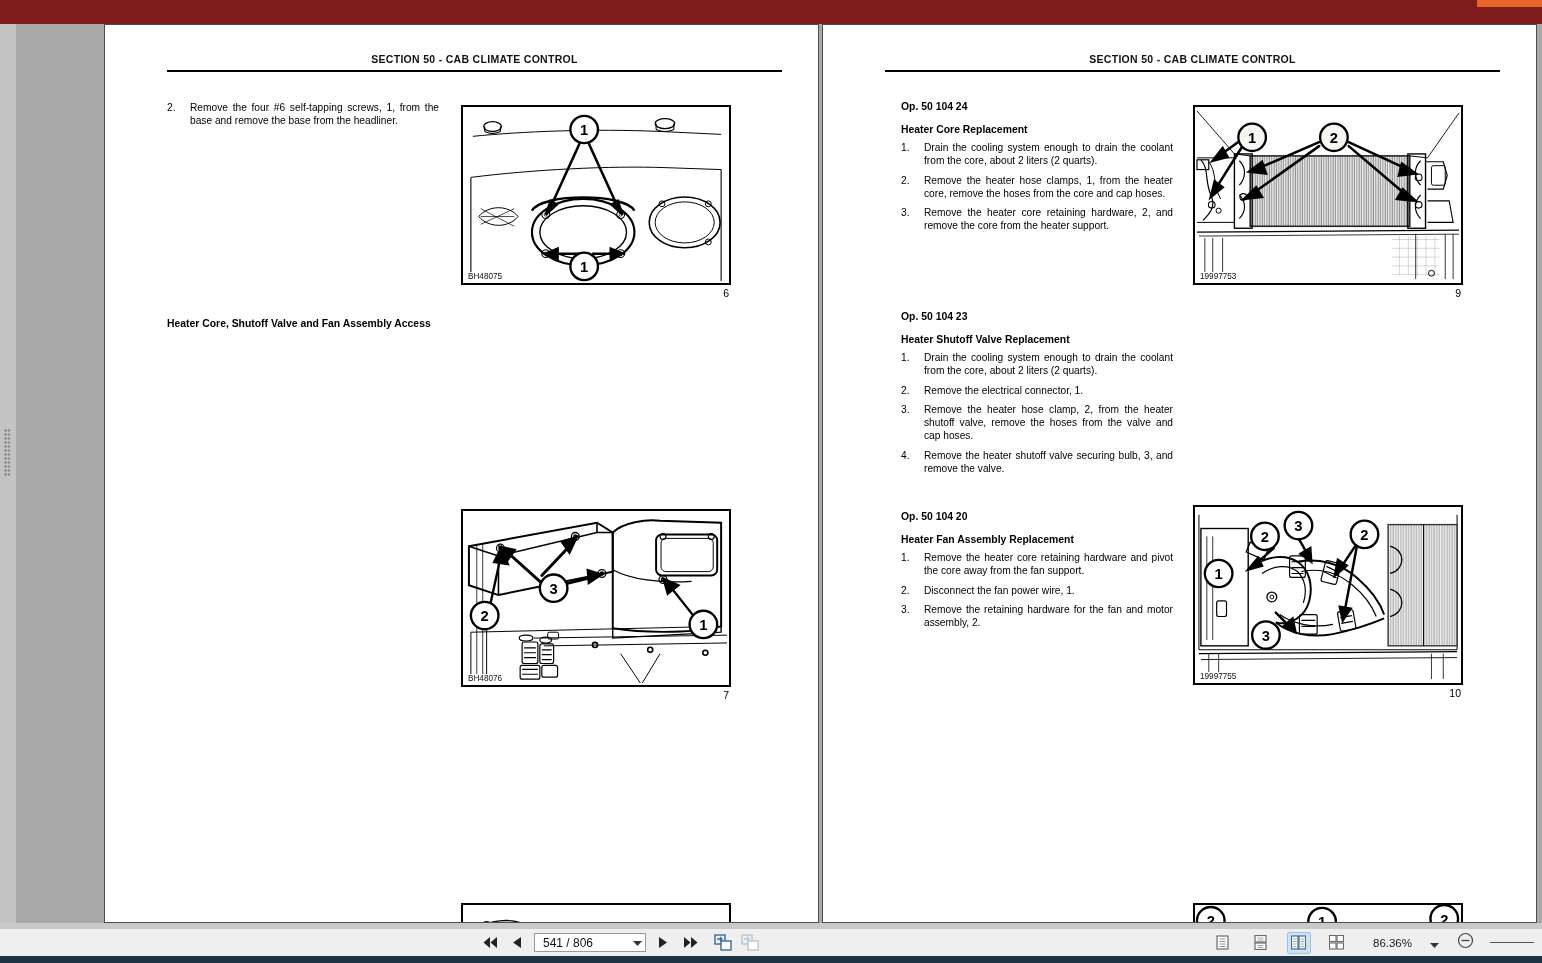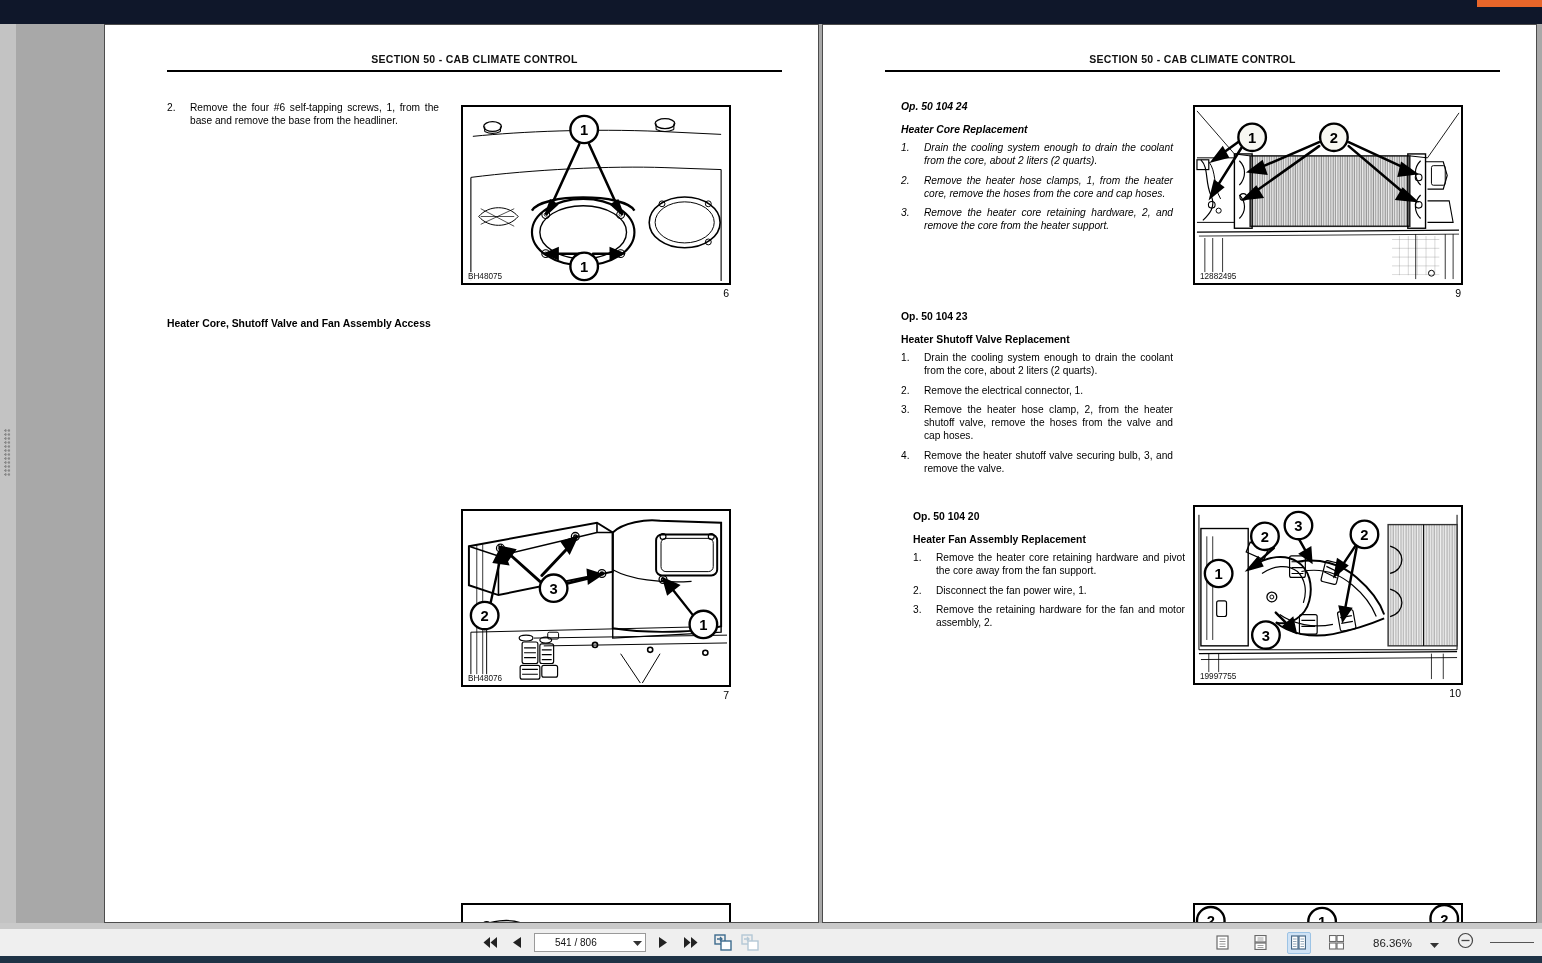--- a/index.html
+++ b/index.html
@@ -4,21 +4,21 @@
 <style>
   * { box-sizing: border-box; margin: 0; padding: 0; }
   html, body {
     width: 1542px; height: 963px;
     background: #a8a8a8;
     font-family: "Liberation Sans", sans-serif;
     overflow: hidden;
   }
 
   
-  #app { position: relative; width: 1542px; height: 963px; background: #0f172a; }
+  #app { position: relative; width: 1542px; height: 963px; background: #7f1d1d; }
 
   .top-accent {
     position: absolute; top: 0; left: 1477px; width: 65px; height: 7px;
     background: #e8662a;
   }
 
   
   .splitter {
     position: absolute; left: 0; top: 24px; width: 16px; height: 899px;
     background: #c3c3c3;
@@ -150,21 +150,21 @@
     background: transparent; border: none; cursor: pointer;
   }
   .tb-btn svg { display: block; }
 
   .page-field {
     position: relative; width: 112px; height: 19px;
     border: 1px solid #9a9a9a; background: #fff;
     display: flex; align-items: center;
   }
   .page-field .val {
-    font-size: 10px; color: #111; padding-left: 20px; flex: 1;
+    font-size: 12px; color: #111; padding-left: 8px; flex: 1;
   }
   .page-field .caret {
     width: 16px; height: 17px; display: flex; align-items: center; justify-content: center;
   }
 
   .view-btn {
     width: 24px; height: 22px;
     display: flex; align-items: center; justify-content: center;
     border-radius: 2px; cursor: pointer;
   }
@@ -373,21 +373,21 @@
 
       </div>
     </div>
 
     <div class="page right">
       <div class="page-inner">
 
         <div class="running-head">SECTION 50 - CAB CLIMATE CONTROL</div>
         <div class="head-rule"></div>
 
-        <div class="col-text" style="top:76px;font-style:italic;">
+        <div class="col-text" style="top:76px;">
           <div class="op-code">Op. 50 104 24</div>
           <div class="sec-title">Heater Core Replacement</div>
           <ol class="steps">
             <li>
               <span class="num">1.</span>
               <span class="txt">Drain the cooling system enough to drain the coolant from the core, about 2 liters (2 quarts).</span>
             </li>
             <li>
               <span class="num">2.</span>
               <span class="txt">Remove the heater hose clamps, 1, from the heater core, remove the hoses from the core and cap hoses.</span>
@@ -415,21 +415,21 @@
               <span class="num">3.</span>
               <span class="txt">Remove the heater hose clamp, 2, from the heater shutoff valve, remove the hoses from the valve and cap hoses.</span>
             </li>
             <li>
               <span class="num">4.</span>
               <span class="txt">Remove the heater shutoff valve securing bulb, 3, and remove the valve.</span>
             </li>
           </ol>
         </div>
 
-        <div class="col-text" style="top:486px;margin-left:12px;">
+        <div class="col-text" style="top:486px;">
           <div class="op-code">Op. 50 104 20</div>
           <div class="sec-title">Heater Fan Assembly Replacement</div>
           <ol class="steps">
             <li>
               <span class="num">1.</span>
               <span class="txt">Remove the heater core retaining hardware and pivot the core away from the fan support.</span>
             </li>
             <li>
               <span class="num">2.</span>
               <span class="txt">Disconnect the fan power wire, 1.</span>
@@ -497,21 +497,21 @@
                 <line x1="156" y1="40" x2="212" y2="88" stroke-linecap="round"></line>
                 <polygon points="224,96 211,84 205,94"></polygon>
               </g>
               <g>
                 <circle cx="58" cy="31" r="14" fill="#f7f7f2" stroke="#000" stroke-width="2.4"></circle>
                 <text x="58" y="37" text-anchor="middle" font-family="Liberation Sans, sans-serif" font-size="15" font-weight="bold" fill="#000">1</text>
                 <circle cx="141" cy="31" r="14" fill="#f7f7f2" stroke="#000" stroke-width="2.4"></circle>
                 <text x="141" y="37" text-anchor="middle" font-family="Liberation Sans, sans-serif" font-size="15" font-weight="bold" fill="#000">2</text>
               </g>
             </svg>
-            <div class="fig-id">12882495</div>
+            <div class="fig-id">19997753</div>
           </div>
           <div class="fig-no">9</div>
         </div>
 
         <div class="col-fig figure" style="top:286px;">
           <div class="fig-box" style="height:180px;">
             <svg class="fig-svg" viewBox="0 0 270 180" preserveAspectRatio="none">
               <defs>
                 <pattern id="fins10" width="2.6" height="8" patternUnits="userSpaceOnUse">
                   <rect width="2.6" height="8" fill="#f0f0f0"></rect>

